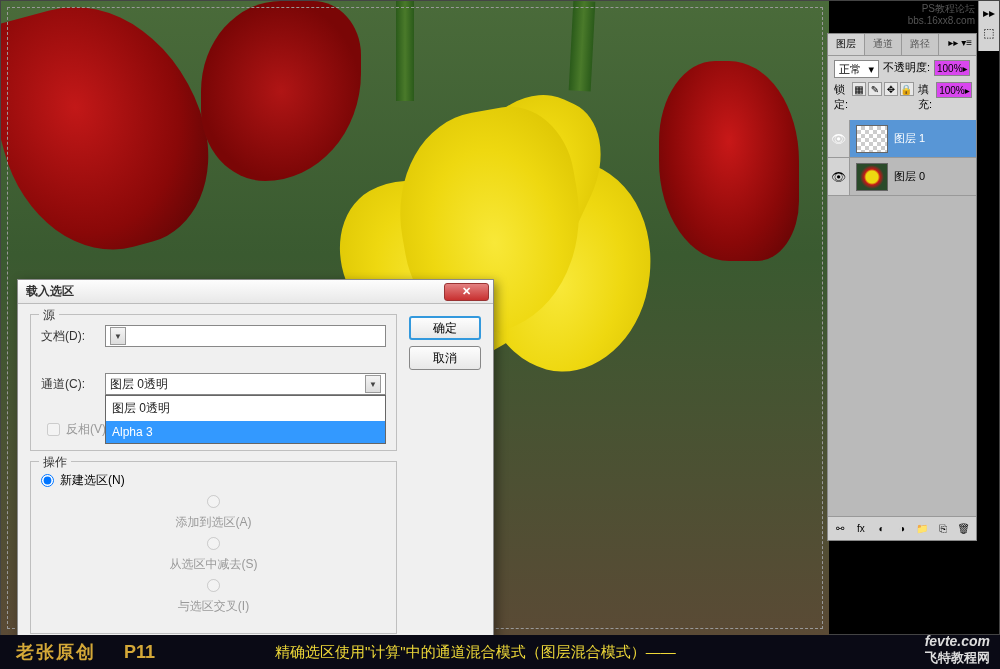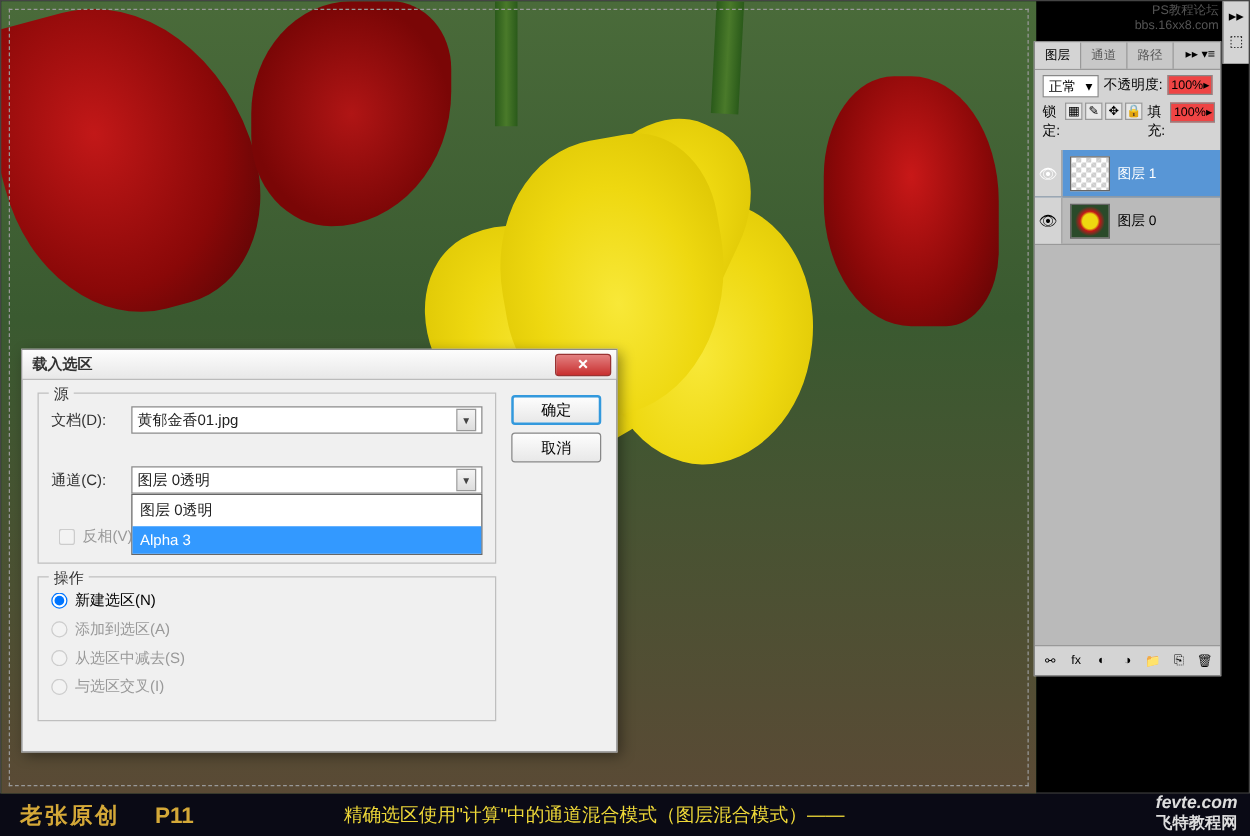--- a/index.html
+++ b/index.html
@@ -48,41 +48,41 @@
     
     .dropdown-list { position: absolute; top: 21px; left: -1px; right: -1px; background: #fff; border: 1px solid #666; z-index: 10; }
     .dropdown-item { padding: 4px 6px; font-size: 12px; color: #222; }
     .dropdown-item.selected { background: #3399ff; color: #fff; }
     
     .checkbox-row { display: flex; align-items: center; gap: 6px; padding-left: 6px; color: #999; }
     .checkbox-row input { width: 13px; height: 13px; }
     
     .radio-row { display: flex; align-items: center; gap: 6px; margin-bottom: 6px; }
     .radio-row input { width: 13px; height: 13px; }
-    .radio-row.disabled { color: #999; }
+    .radio-row.disabled { color: #999; flex-direction: column; }
     .radio-row label { font-size: 12px; }
     
     .btn { height: 24px; background: linear-gradient(#fdfdfd, #e8e8e8); border: 1px solid #888; border-radius: 3px; display: flex; align-items: center; justify-content: center; font-size: 12px; cursor: pointer; }
     .btn.primary { border: 2px solid #3399dd; }
     
     
     .right-toolbar { position: absolute; top: 0; right: 0; width: 21px; height: 50px; background: #d4d4d4; border-left: 1px solid #888; display: flex; flex-direction: column; align-items: center; padding-top: 4px; gap: 4px; }
     .tool-icon { width: 16px; height: 16px; display: flex; align-items: center; justify-content: center; font-size: 12px; }
     
     
     .layers-panel { position: absolute; top: 32px; right: 22px; width: 150px; background: #d4d4d4; border: 1px solid #888; }
     .panel-tabs { height: 22px; display: flex; border-bottom: 1px solid #999; background: #c8c8c8; }
     .panel-tab { padding: 3px 8px; font-size: 10px; color: #555; border-right: 1px solid #999; }
     .panel-tab.active { background: #d4d4d4; color: #000; }
     .panel-flyout { margin-left: auto; padding: 3px 4px; font-size: 10px; }
     
     .panel-controls { padding: 4px 6px; }
     .ctrl-row { display: flex; align-items: flex-start; gap: 4px; margin-bottom: 4px; font-size: 11px; }
     .blend-dropdown { flex: 1; height: 18px; background: #fff; border: 1px solid #888; padding: 0 4px; display: flex; align-items: center; justify-content: space-between; font-size: 11px; }
-    .opacity-input { width: 36px; height: 16px; background: #ef4444; border: 1px solid #888; display: flex; align-items: center; padding: 0 2px; font-size: 10px; }
+    .opacity-input { width: 36px; height: 16px; background: #d946ef; border: 1px solid #888; display: flex; align-items: center; padding: 0 2px; font-size: 10px; }
     .lock-icons { display: flex; gap: 2px; font-size: 10px; }
     .lock-icon { width: 14px; height: 14px; border: 1px solid #999; display: flex; align-items: center; justify-content: center; background: #e8e8e8; }
     
     .layer-list { background: #bababa; min-height: 420px; }
     .layer-item { height: 38px; display: flex; align-items: center; border-bottom: 1px solid #999; }
     .layer-item.selected { background: #5896d6; color: #fff; }
     .layer-eye { width: 22px; height: 100%; display: flex; align-items: center; justify-content: center; border-right: 1px solid #999; background: #d4d4d4; font-size: 12px; }
     .layer-thumb { width: 32px; height: 28px; margin: 0 6px; border: 1px solid #666; background: #fff; position: relative; overflow: hidden; }
     .layer-thumb.checker { background-image: linear-gradient(45deg, #ccc 25%, transparent 25%), linear-gradient(-45deg, #ccc 25%, transparent 25%), linear-gradient(45deg, transparent 75%, #ccc 75%), linear-gradient(-45deg, transparent 75%, #ccc 75%); background-size: 8px 8px; background-position: 0 0, 0 4px, 4px -4px, -4px 0px; }
     .layer-thumb.flower { background: radial-gradient(circle at 50% 50%, #eed810 0%, #eed810 30%, #c21818 40%, #2a4a2a 60%); }
@@ -131,21 +131,20 @@
           <span>✕</span>
         </div>
       </div>
       <div class="dialog-body">
         <div class="dialog-left">
           <div class="fieldset">
             <div class="fieldset-legend">源</div>
             <div class="form-row">
               <span class="form-label">文档(D):</span>
               <div class="combo">
-                <span class="combo-text">黄郁金香01.jpg</span>
                 <div class="combo-arrow">▼</div>
               </div>
             </div>
             <div class="form-row">
               <span class="form-label">通道(C):</span>
               <div class="combo">
                 <span class="combo-text">图层 0透明</span>
                 <div class="combo-arrow">▼</div>
                 <div class="dropdown-list">
                   <div class="dropdown-item">图层 0透明</div>

